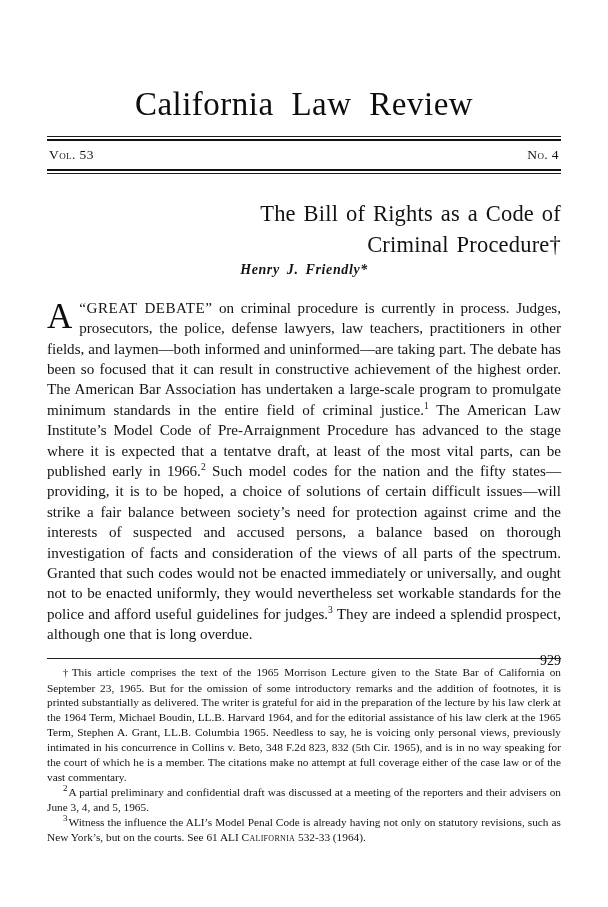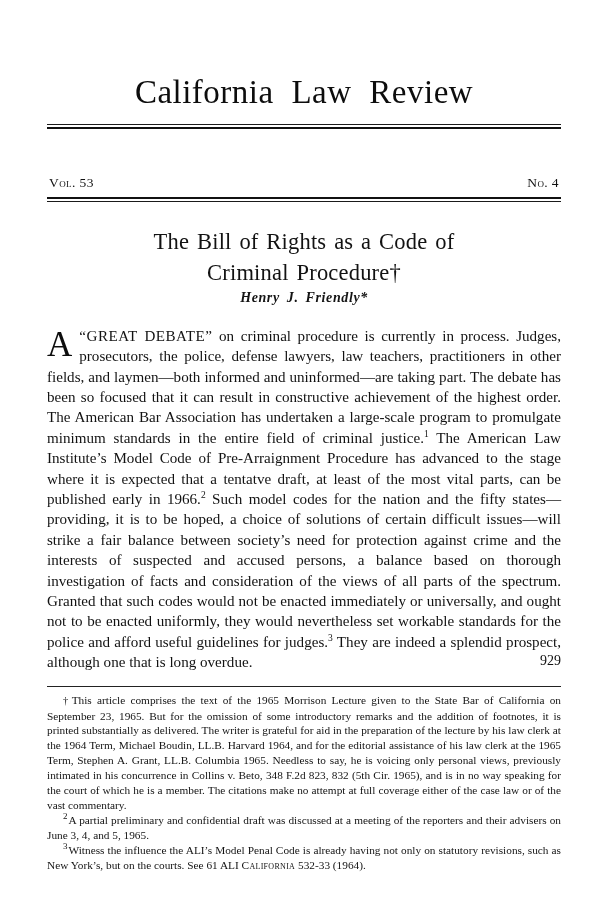--- a/index.html
+++ b/index.html
@@ -14,21 +14,21 @@
     color: #111111;
     overflow: hidden;
     position: relative;
   }
 
   .page {
     width: 608px;
     height: 679px;
     position: relative;
     box-sizing: border-box;
-    padding: 0 47px;
+    padding: 12px 47px;
   }
 
   
   .masthead {
     padding-top: 75px;
     text-align: center;
   }
   .journal-title {
     font-family: "Liberation Serif", "DejaVu Serif", serif;
     font-size: 33px;
@@ -60,21 +60,20 @@
     display: flex;
     align-items: baseline;
     justify-content: space-between;
     font-size: 13.5px;
     padding: 6px 2px 6px 2px;
     color: #111111;
   }
   .sc {
     font-variant: small-caps;
     letter-spacing: 0.4px;
-    margin-top: 40px;
   }
   .volume-line .vol-center {
     flex: 1;
     text-align: center;
     margin-left: -10px;
   }
 
   .rule-double-bottom {
     height: 5px;
   }
@@ -96,20 +95,21 @@
     margin-top: 24px;
   }
   .article-title {
     font-size: 22.5px;
     line-height: 1.38;
     font-weight: normal;
     margin: 0;
     letter-spacing: 0.2px;
     word-spacing: 2px;
     color: #121212;
+    text-align: right;
   }
   .article-author {
     margin-top: 2px;
     font-size: 14px;
     font-style: italic;
     font-weight: bold;
     letter-spacing: 0.6px;
     word-spacing: 3px;
     color: #141414;
   }

